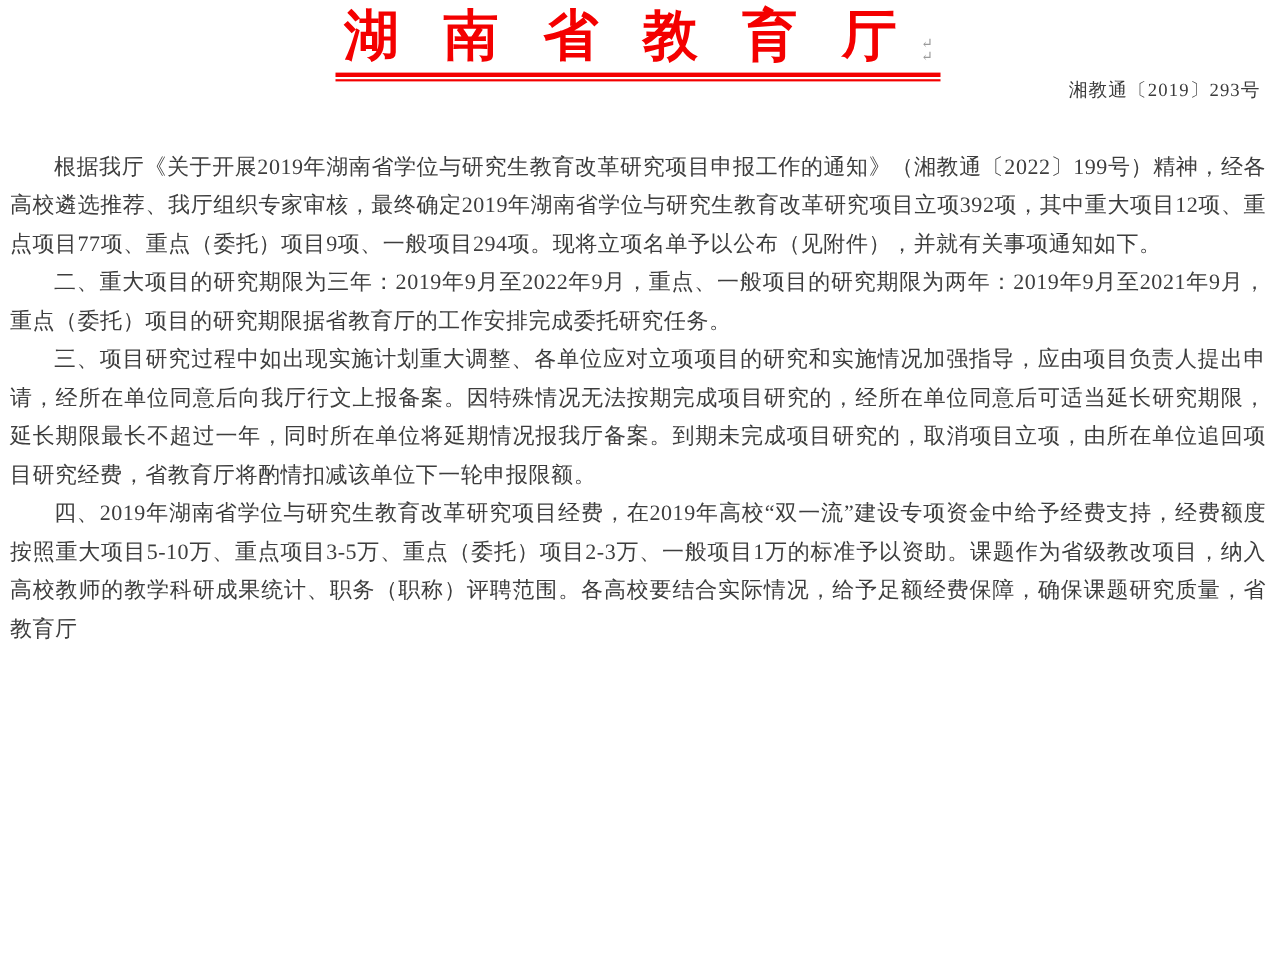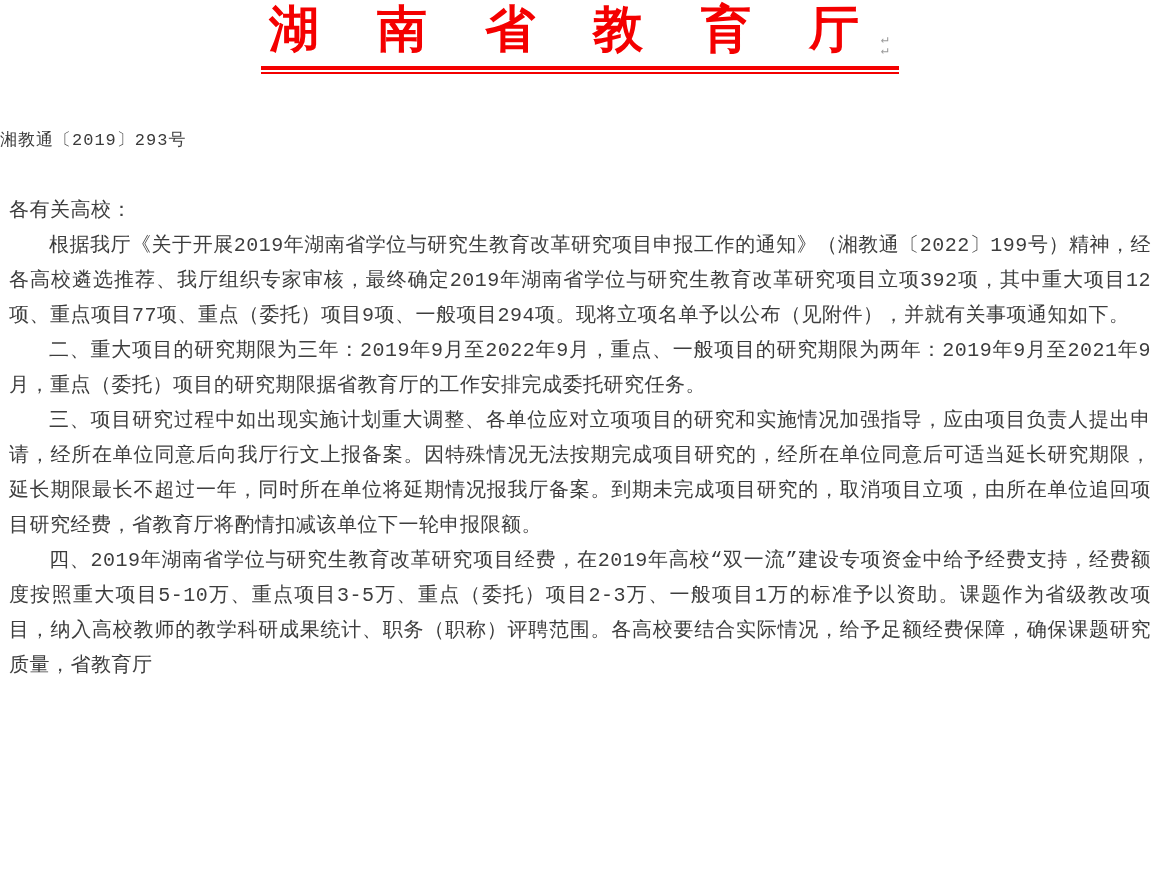--- a/index.html
+++ b/index.html
@@ -11,21 +11,20 @@
     width: 1160px;
     height: 888px;
     overflow: hidden;
     font-family: "Liberation Serif", "DejaVu Serif", serif;
     color: #3d3d3d;
   }
   .page {
     width: 1160px;
     height: 888px;
     position: relative;
-    font-family: Liberation Mono, monospace;
   }
 
   
   .letterhead {
     text-align: center;
     padding-top: 4px;
   }
   .letterhead-inner {
     display: inline-block;
     position: relative;
@@ -54,23 +53,22 @@
     font-weight: normal;
     letter-spacing: 0;
     line-height: 11px;
     width: 22px;
     text-align: left;
     white-space: pre-line;
   }
 
   
   .doc-number {
-    margin-top: 58px;
-    text-align: left;
-    padding-right: 24px;
+    text-align: right;
+    padding-right: 14px;
     font-size: 17px;
     color: #3a3a3a;
     letter-spacing: 1px;
   }
 
   
   .doc-title {
     margin-top: 12px;
     text-align: center;
     font-size: 29px;
@@ -106,20 +104,19 @@
       <span>湖 南 省 教 育 厅</span>
       <span class="para-marks">↵
 ↵</span>
     </div>
   </div>
 
   <div class="doc-number">湘教通〔2019〕293号</div>
 
 
   <div class="doc-body">
-    <p>各有关高校：</p>
     <p class="indent">根据我厅《关于开展2019年湖南省学位与研究生教育改革研究项目申报工作的通知》（湘教通〔2022〕199号）精神，经各高校遴选推荐、我厅组织专家审核，最终确定2019年湖南省学位与研究生教育改革研究项目立项392项，其中重大项目12项、重点项目77项、重点（委托）项目9项、一般项目294项。现将立项名单予以公布（见附件），并就有关事项通知如下。</p>
     <p class="indent">二、重大项目的研究期限为三年：2019年9月至2022年9月，重点、一般项目的研究期限为两年：2019年9月至2021年9月，重点（委托）项目的研究期限据省教育厅的工作安排完成委托研究任务。</p>
     <p class="indent">三、项目研究过程中如出现实施计划重大调整、各单位应对立项项目的研究和实施情况加强指导，应由项目负责人提出申请，经所在单位同意后向我厅行文上报备案。因特殊情况无法按期完成项目研究的，经所在单位同意后可适当延长研究期限，延长期限最长不超过一年，同时所在单位将延期情况报我厅备案。到期未完成项目研究的，取消项目立项，由所在单位追回项目研究经费，省教育厅将酌情扣减该单位下一轮申报限额。</p>
     <p class="indent">四、2019年湖南省学位与研究生教育改革研究项目经费，在2019年高校“双一流”建设专项资金中给予经费支持，经费额度按照重大项目5-10万、重点项目3-5万、重点（委托）项目2-3万、一般项目1万的标准予以资助。课题作为省级教改项目，纳入高校教师的教学科研成果统计、职务（职称）评聘范围。各高校要结合实际情况，给予足额经费保障，确保课题研究质量，省教育厅</p>
   </div>
 
 </div>
 
 </body></html>

